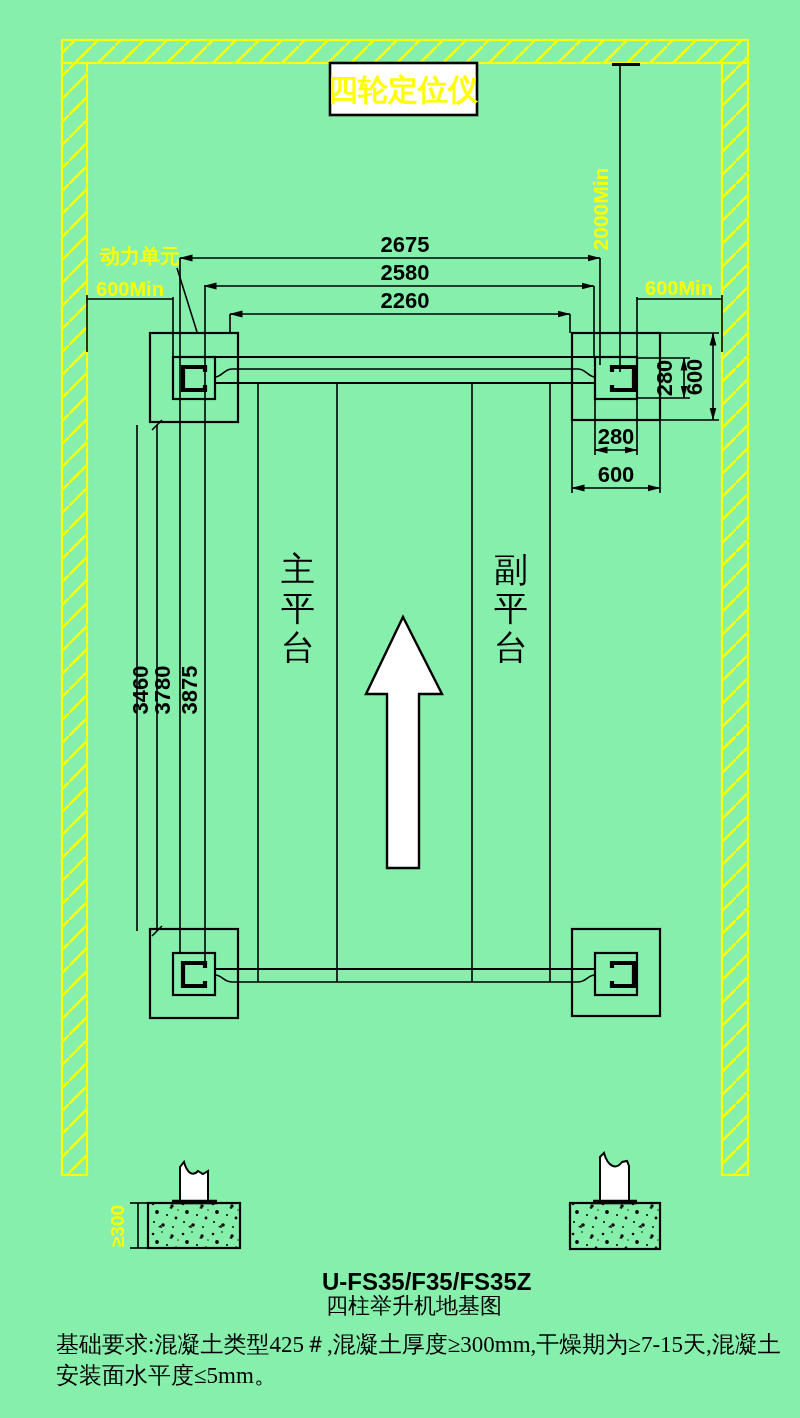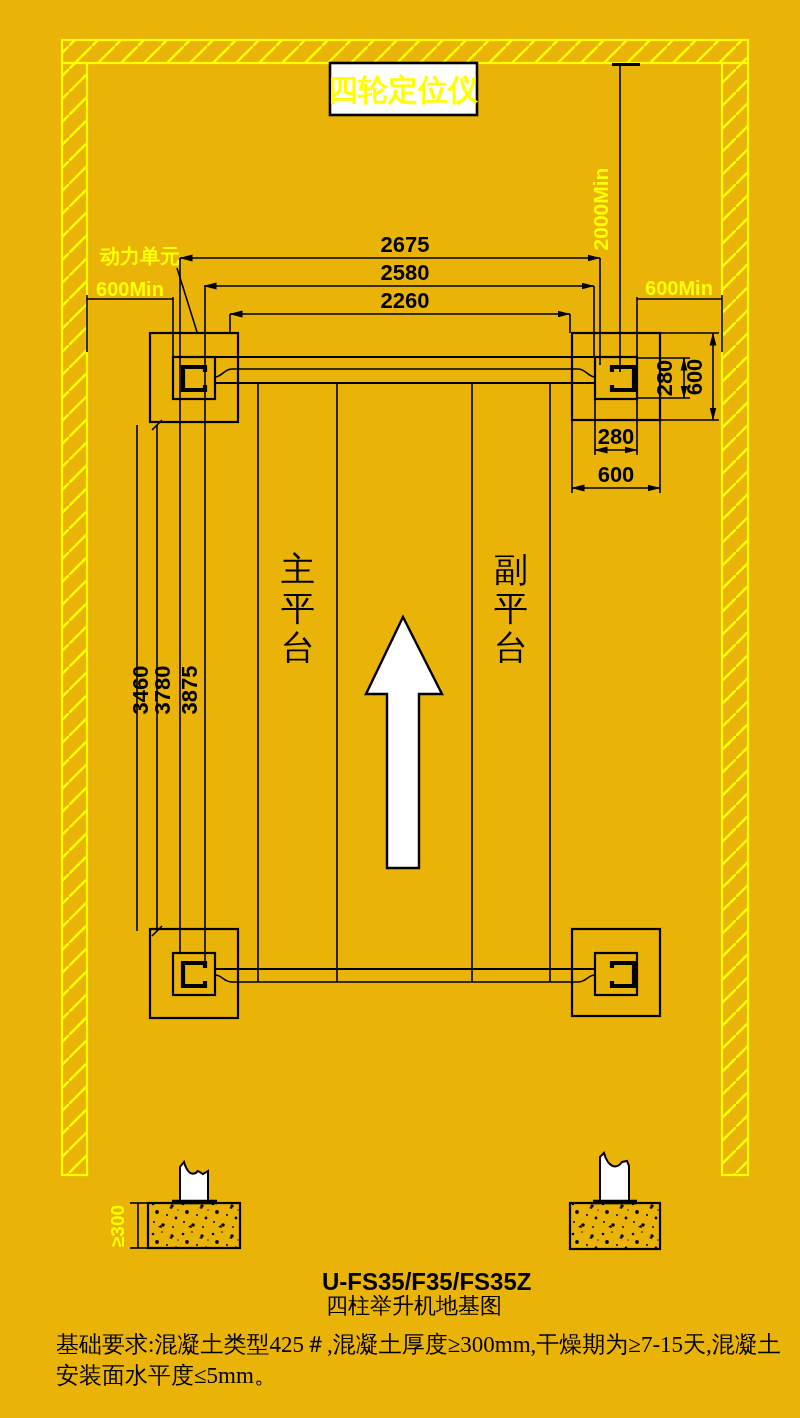--- a/index.html
+++ b/index.html
@@ -1,16 +1,16 @@
 <!DOCTYPE html>
 <html><head>
 <meta charset="utf-8">
 <style>
   html,body{margin:0;padding:0;background:#ffffff;}
-  .page{position:relative;width:800px;height:1418px;background:#eab308;overflow:hidden;}
+  .page{position:relative;width:800px;height:1418px;background:#86efac;overflow:hidden;}
   svg{display:block}
   text{font-family:"Liberation Sans",sans-serif;}
   .dimnum{font-family:"Liberation Sans",sans-serif;font-weight:bold;font-size:22px;fill:#000;}
   .dimsmall{font-family:"Liberation Sans",sans-serif;font-weight:bold;font-size:22px;fill:#000;}
   .ylabel{font-family:"Liberation Sans",sans-serif;font-weight:bold;fill:#FFFF00;}
   .cjk{font-family:"Liberation Serif",serif;fill:#000;}
   .thin{stroke:#000;stroke-width:1.6;fill:none;}
   .med{stroke:#000;stroke-width:2.2;fill:none;}
   .thick{stroke:#000;stroke-width:4.2;fill:none;}
   .dim{stroke:#000;stroke-width:1.6;fill:none;}

